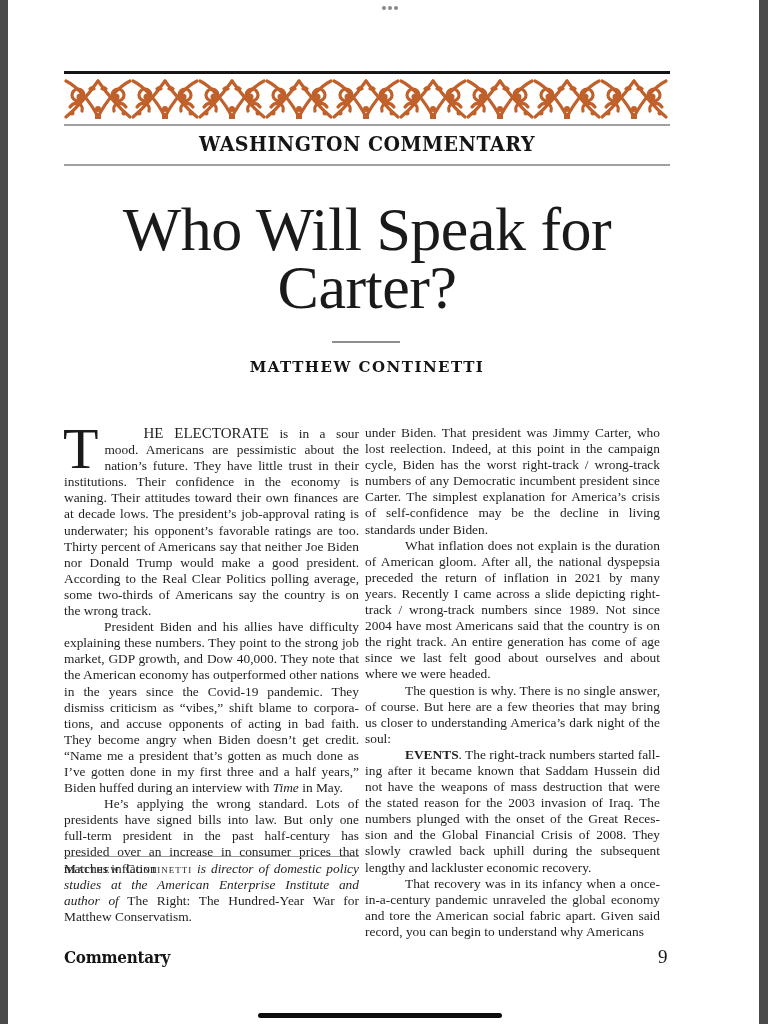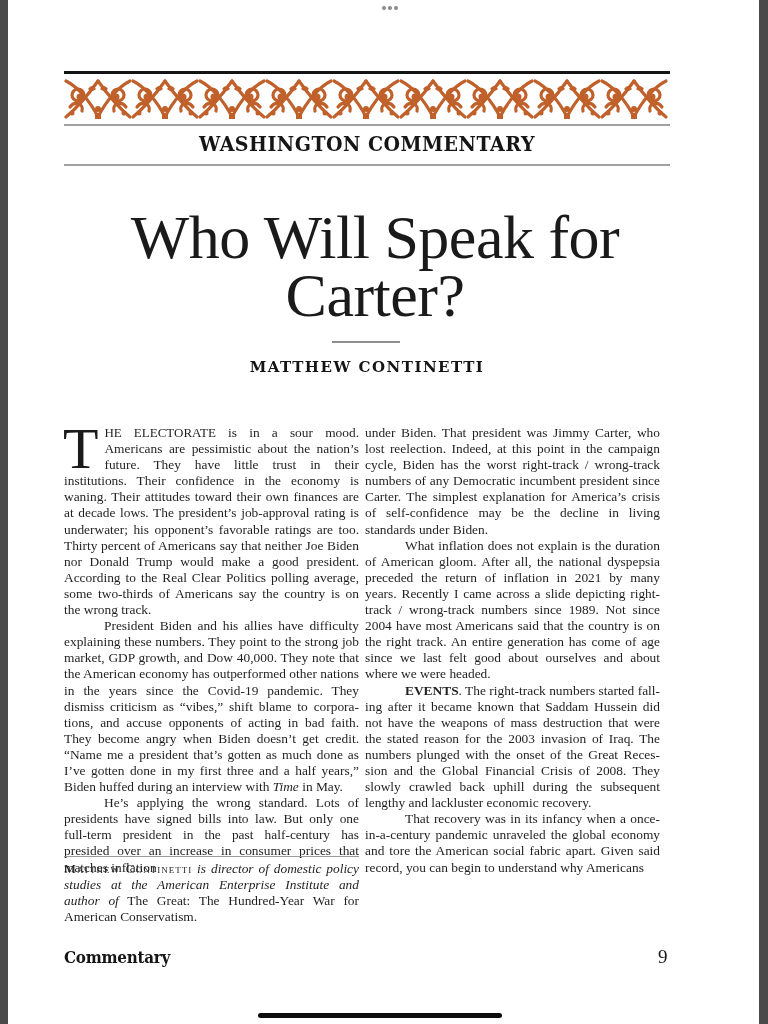--- a/index.html
+++ b/index.html
@@ -50,21 +50,21 @@
     hyphens: manual;
   }
   .col-left { left: 64px; }
   .col-right { left: 365px; }
   .col p { margin: 0; }
   .col p.indent { text-indent: 40px; }
   .dropcap {
     float: left; font-size: 58px; line-height: 44px; height: 46px;
     margin: 2px 6px 0 -1px; color: #1a1a1a; font-family: "Liberation Serif", serif;
   }
-  .lead-caps { font-size: 13px; letter-spacing: 0; }
+  .lead-caps { font-size: 15px; letter-spacing: 0; margin-left: 39px; }
 
   .footnote-rule { position: absolute; left: 64px; top: 856px; width: 295px; height: 1px; background: #9a9a9a; }
   .footnote {
     position: absolute; left: 64px; top: 861px; width: 295px;
     font-family: "Liberation Serif", serif; font-size: 13.4px; line-height: 16.1px;
     text-align: justify; color: #1f1f1f;
   }
   .footnote .sc { font-variant: small-caps; letter-spacing: 1px; }
   .footnote i { font-style: italic; }
 
@@ -137,38 +137,39 @@
         <use href="#orn-fill" x="469"></use>
       <use href="#orn-unit" x="536"></use>
         <use href="#orn-fill" x="536"></use>
     </g>
   </svg>
 </div>
 <div class="rule-orn"></div>
 <div class="section-label">WASHINGTON COMMENTARY</div>
 <div class="rule-section"></div>
 
-<h1 class="title" style="margin:8px;">
+<h1 class="title" style="margin:0;">
   <span>Who Will Speak for</span><br>
   <span>Carter?</span>
 </h1>
 <div class="byline-divider"></div>
 <div class="byline">MATTHEW CONTINETTI</div>
 
 <div class="col col-left">
   <p><span class="dropcap">T</span><span class="lead-caps">HE ELECTORATE</span><span> is in a sour mood. Americans are pessimistic about the nation’s future. They have little trust in their institutions. Their confi­dence in the economy is waning. Their attitudes toward their own finances are at decade lows. The president’s job-approval rating is underwater; his opponent’s fa­vorable ratings are too. Thirty percent of Americans say that neither Joe Biden nor Donald Trump would make a good president. According to the Real Clear Politics polling average, some two-thirds of Americans say the country is on the wrong track.</span></p>
   <p class="indent"><span>President Biden and his allies have difficulty explaining these numbers. They point to the strong job market, GDP growth, and Dow 40,000. They note that the American economy has outperformed other nations in the years since the Covid-19 pandemic. They dismiss criticism as “vibes,” shift blame to corpora­tions, and accuse opponents of acting in bad faith. They become angry when Biden doesn’t get credit. “Name me a president that’s gotten as much done as I’ve gotten done in my first three and a half years,” Biden huffed during an interview with </span><i>Time</i><span> in May.</span></p>
   <p class="indent">He’s applying the wrong standard. Lots of presi­dents have signed bills into law. But only one full-term president in the past half-century has presided over an increase in consumer prices that matches inflation</p>
 </div>
 
 <div class="footnote-rule"></div>
-<div class="footnote"><span class="sc">Matthew Continetti</span><i> is director of domestic policy studies at the American Enterprise Institute and author of</i><span> The Great: The Hundred-Year War for American Conservatism.</span></div>
+<div class="footnote"><span class="sc">Matthew Continetti</span><i> is director of domestic policy studies at the American Enterprise Institute and author of</i><span> The Right: The Hundred-Year War for Matthew Conservatism.</span></div>
 
 <div class="col col-right">
   <p>under Biden. That president was Jimmy Carter, who lost reelection. Indeed, at this point in the campaign cycle, Biden has the worst right-track / wrong-track numbers of any Democratic incumbent president since Carter. The simplest explanation for America’s crisis of self-confidence may be the decline in living standards under Biden.</p>
   <p class="indent">What inflation does not explain is the duration of American gloom. After all, the national dyspepsia pre­ceded the return of inflation in 2021 by many years. Re­cently I came across a slide depicting right-track / wrong-track numbers since 1989. Not since 2004 have most Americans said that the country is on the right track. An entire generation has come of age since we last felt good about ourselves and about where we were headed.</p>
+  <p class="indent">The question is why. There is no single answer, of course. But here are a few theories that may bring us closer to understanding America’s dark night of the soul:</p>
   <p class="indent"><b>EVENTS</b><span>. The right-track numbers started fall­ing after it became known that Saddam Hussein did not have the weapons of mass destruction that were the stated reason for the 2003 invasion of Iraq. The numbers plunged with the onset of the Great Reces­sion and the Global Financial Crisis of 2008. They slowly crawled back uphill during the subsequent lengthy and lackluster economic recovery.</span></p>
   <p class="indent">That recovery was in its infancy when a once-in-a-century pandemic unraveled the global economy and tore the American social fabric apart. Given said record, you can begin to understand why Americans</p>
 </div>
 
 <div class="footer-brand">Commentary</div>
 <div class="footer-page">9</div>
 <div class="home-indicator"></div>
 
 </body></html>

